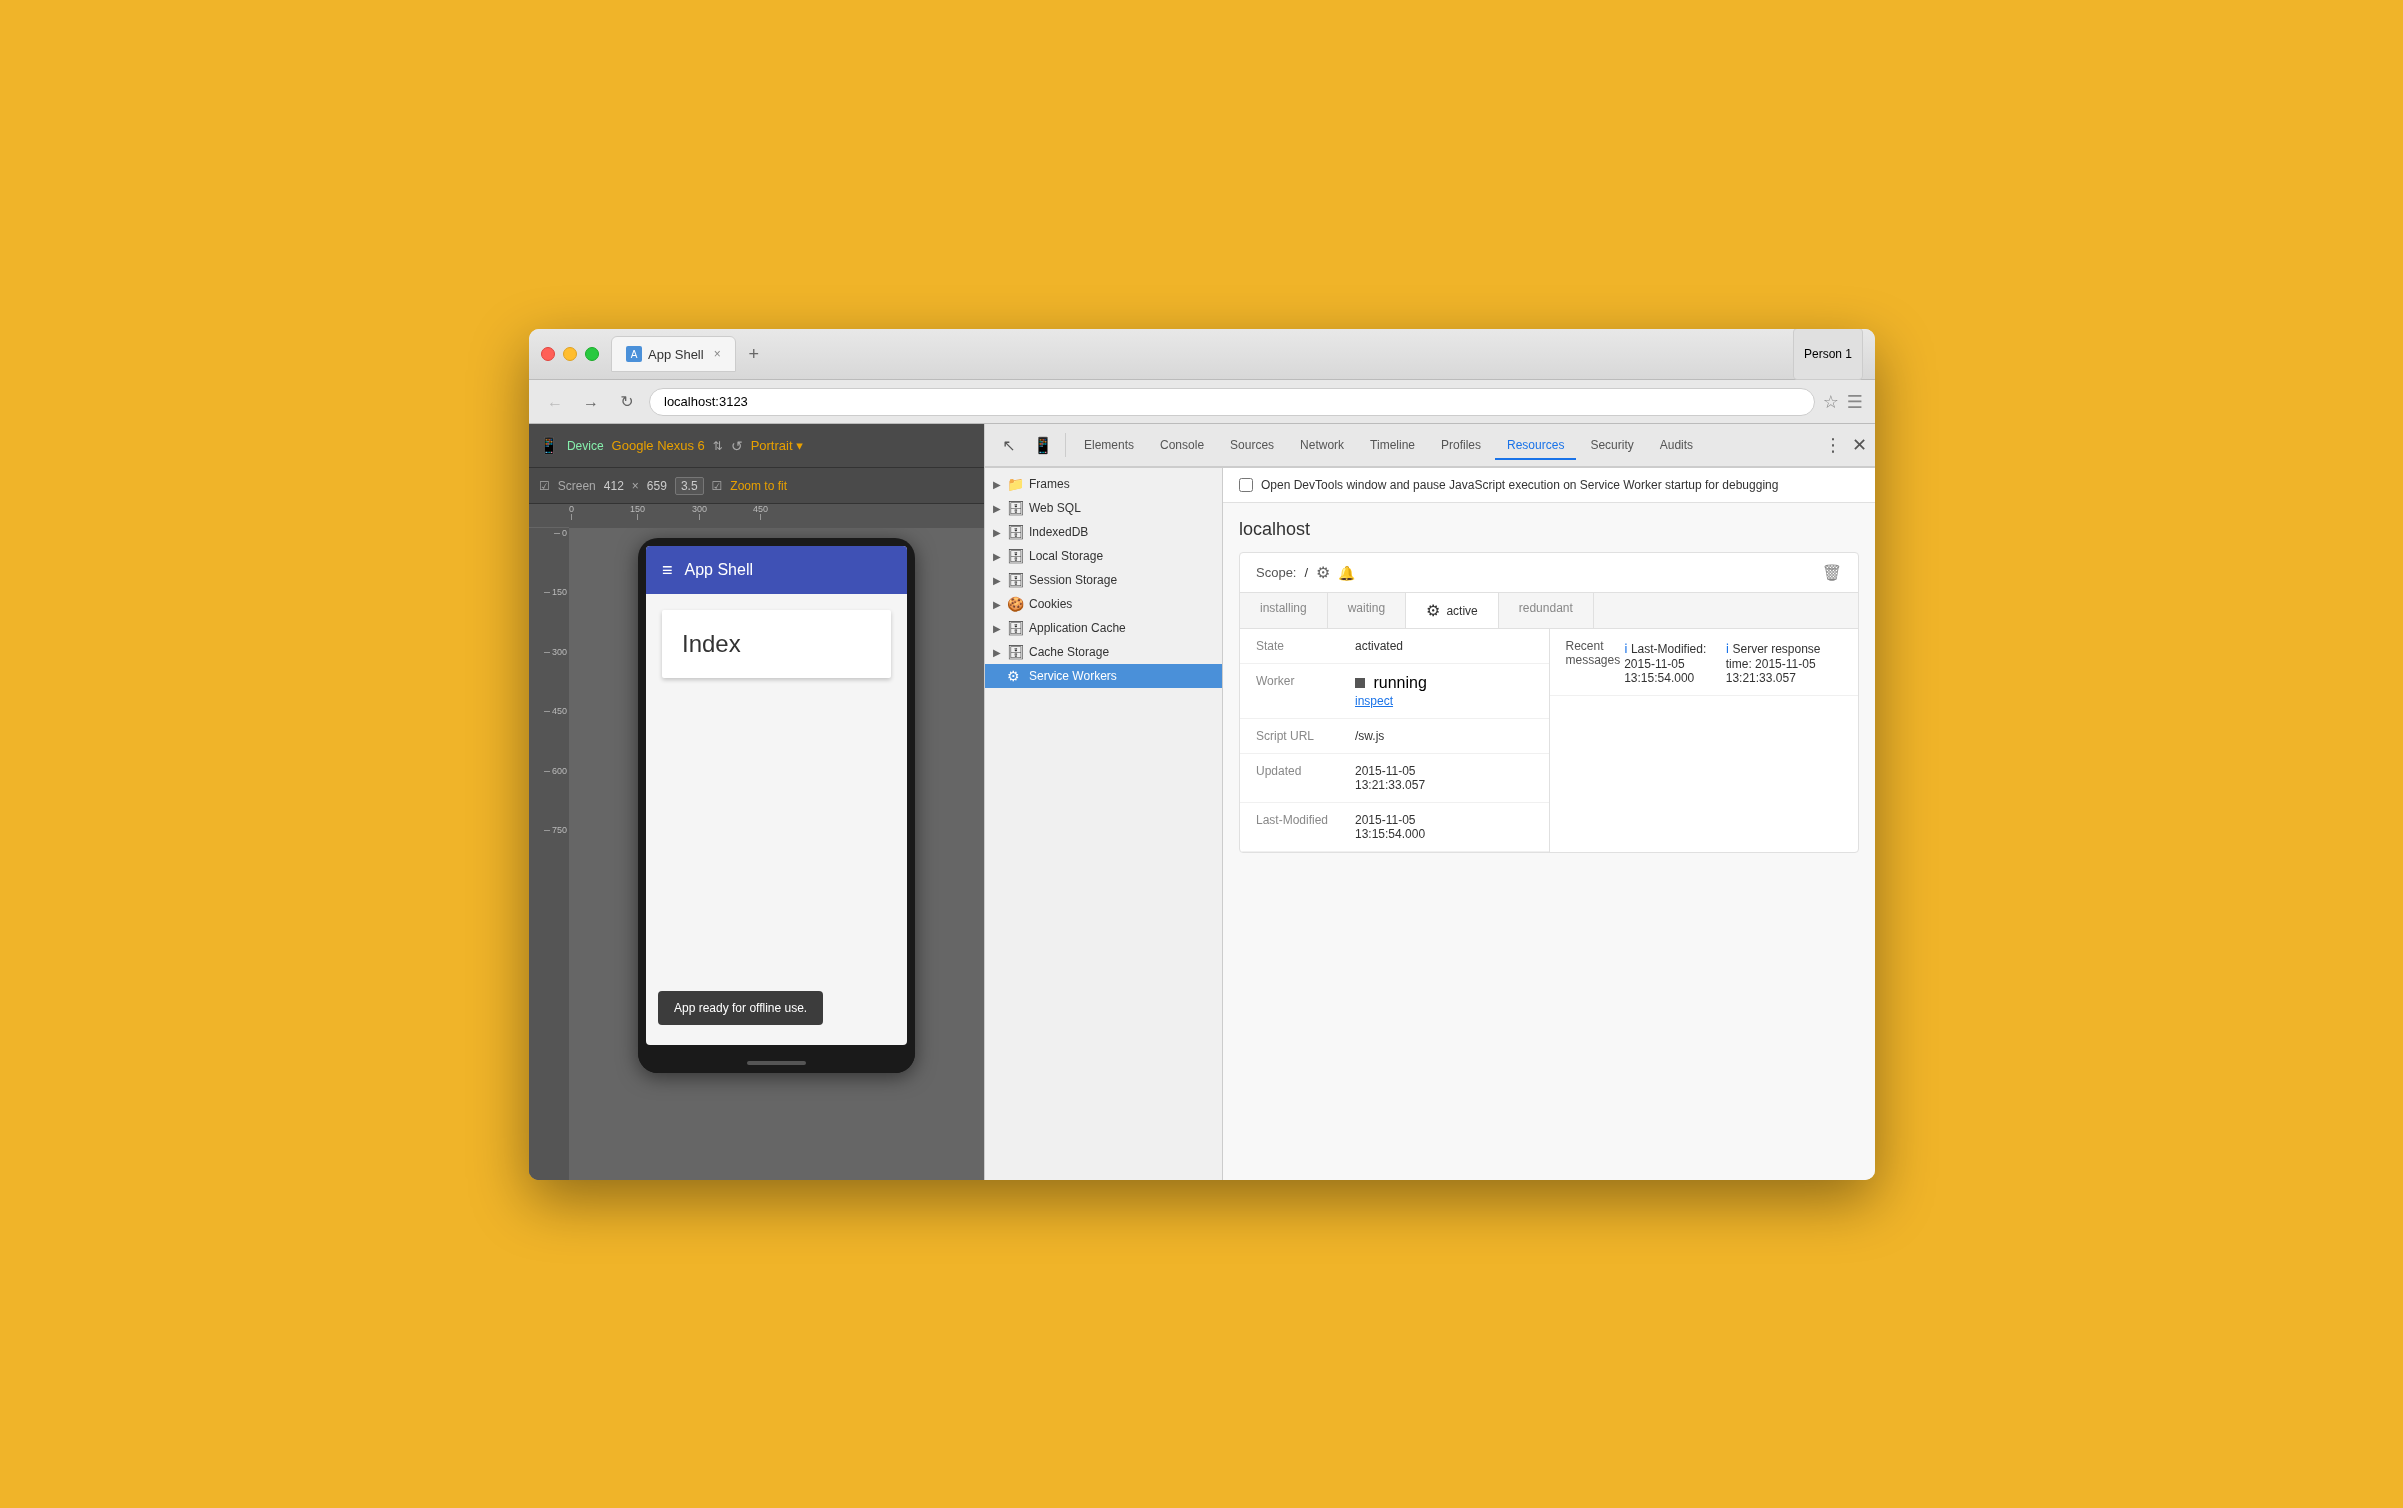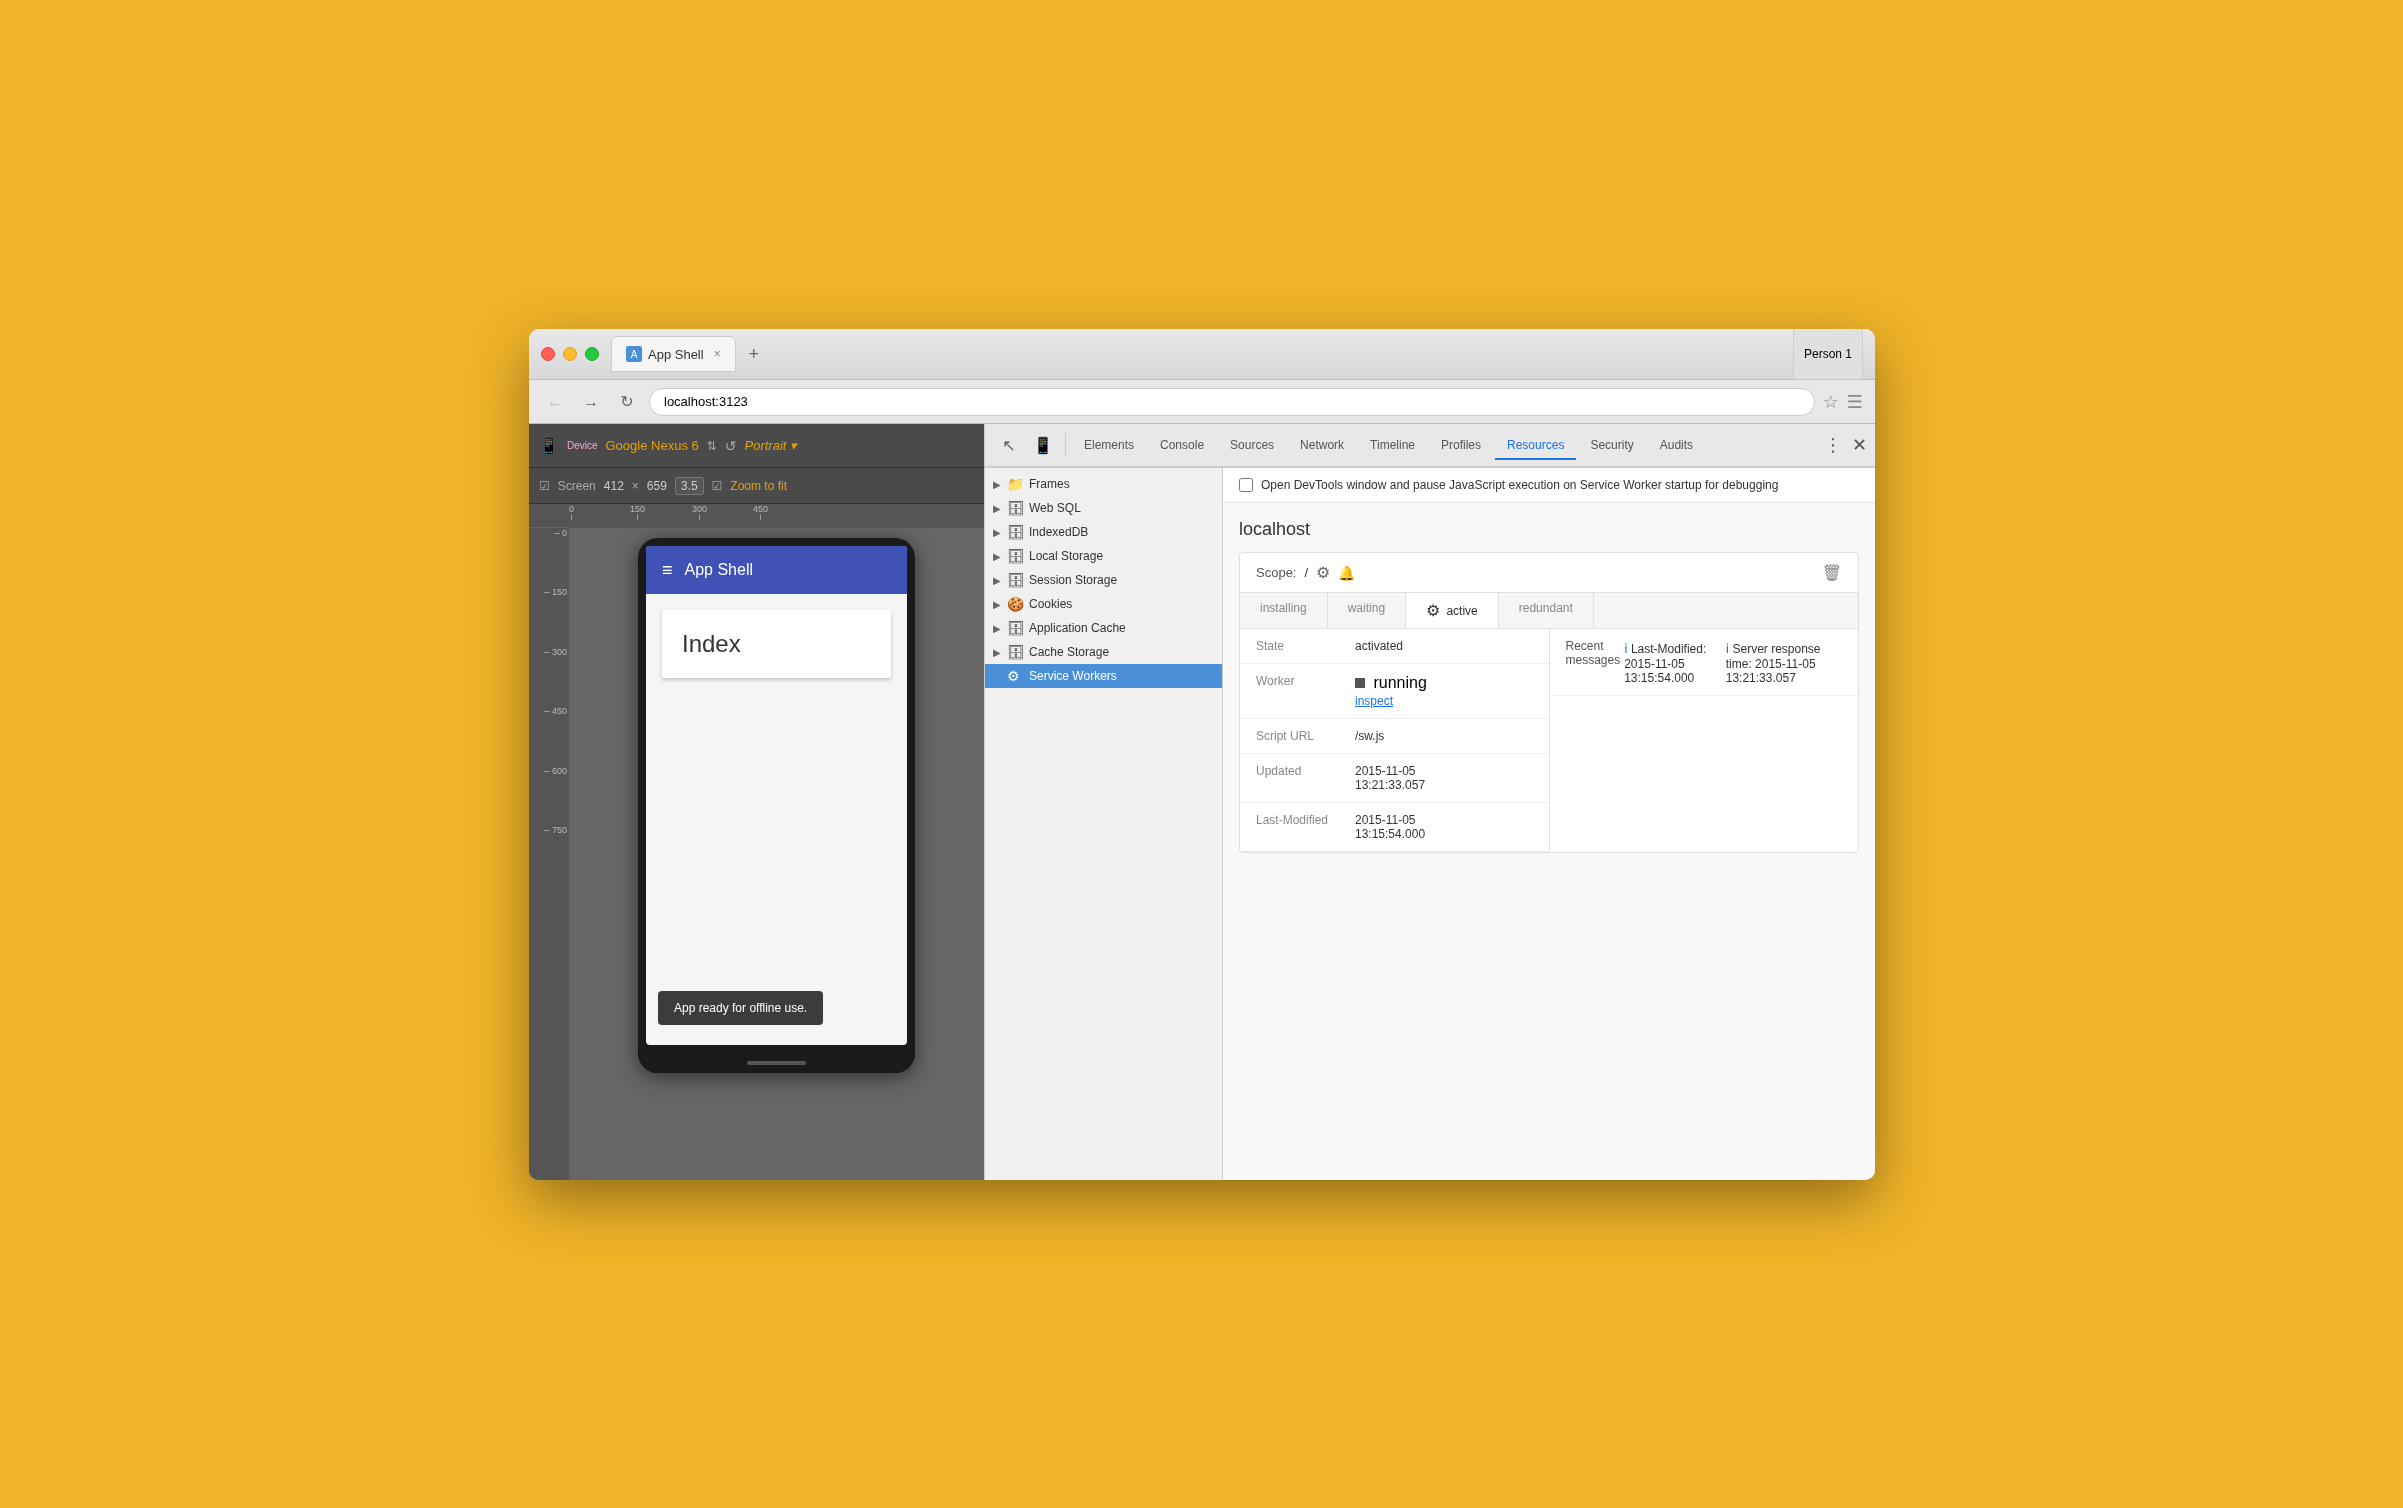--- a/index.html
+++ b/index.html
@@ -187,21 +187,20 @@
     .refresh-icon {
       color: #aaa;
       font-size: 14px;
     }
     .portrait-btn {
       color: #e8a000;
       font-size: 13px;
       background: none;
       border: none;
       cursor: pointer;
-      font-style: italic;
     }
 
     .screen-info {
       background: #4a4a4a;
       height: 36px;
       display: flex;
       align-items: center;
       padding: 0 10px;
       gap: 8px;
       font-size: 12px;
@@ -639,21 +638,21 @@
     <button class="star-btn">☆</button>
     <button class="menu-btn">☰</button>
   </div>
 
   <div class="main">
 
     <div class="device-toolbar">
 
       <div class="device-controls">
         <span class="device-icon">📱</span>
-        <span class="device-label" style="color:#f9a8d4;font-size:10px">Device</span>
+        <span class="device-label" style="color:#86efac;font-size:12px">Device</span>
         <span class="device-name">Google Nexus 6</span>
         <span class="device-arrows">⇅</span>
         <span class="refresh-icon">↺</span>
         <button class="portrait-btn">Portrait ▾</button>
       </div>
 
       <div class="screen-info">
         <span class="check">☑</span>
         <span class="screen-label">Screen</span>
         <span class="dim">412</span>

